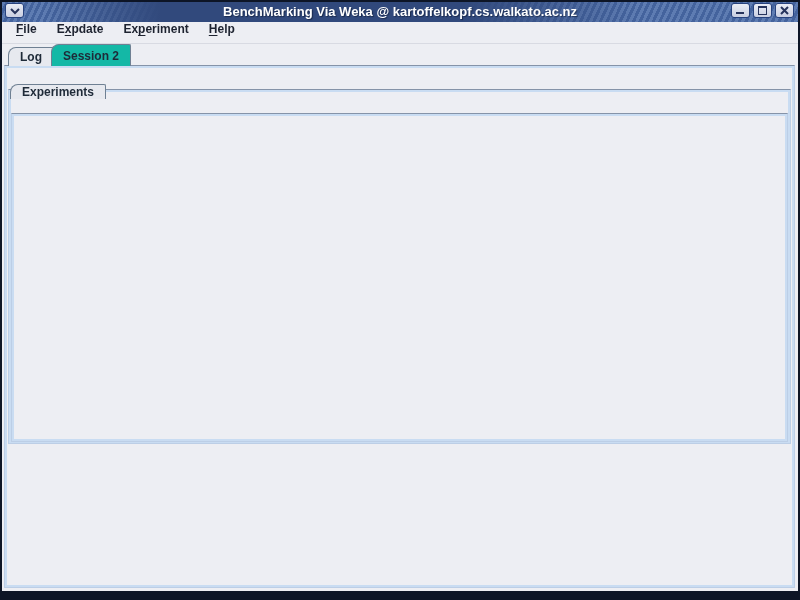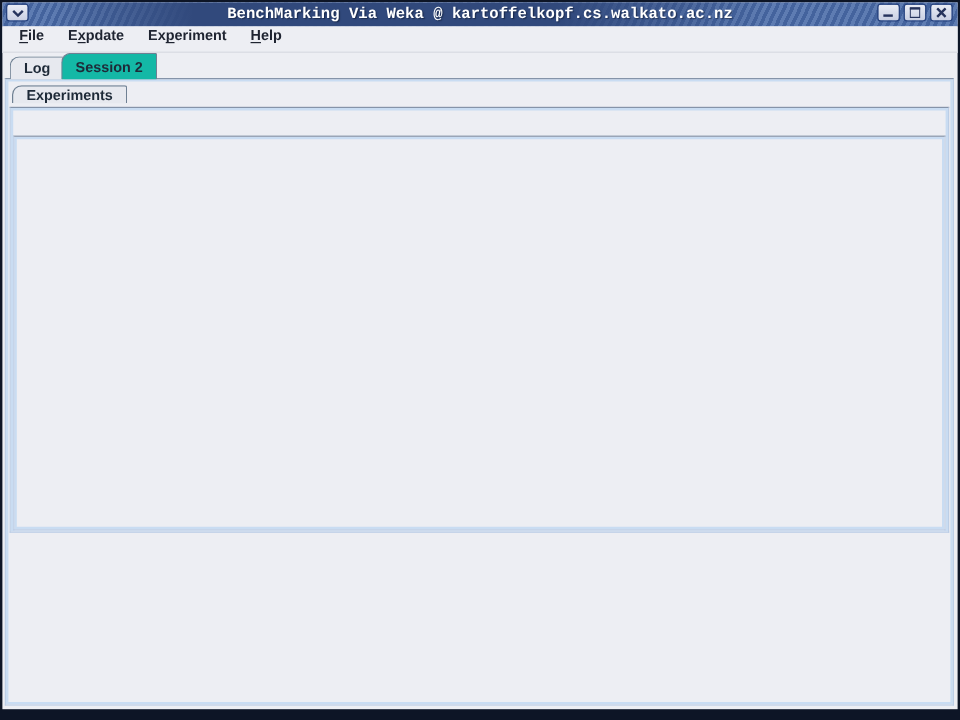--- a/index.html
+++ b/index.html
@@ -5,21 +5,21 @@
   html,body{margin:0;padding:0;}
   body{width:800px;height:600px;overflow:hidden;}
   #window{position:relative;width:800px;height:600px;background:#0D1526;font-family:"Liberation Sans",sans-serif;}
   #frame{position:absolute;left:2px;top:2px;width:796px;height:589px;background:#EDEEF3;}
 
   
   #titlebar{position:absolute;left:2px;top:2px;width:796px;height:20px;
     background:repeating-linear-gradient(115deg,#5E7CB2 0 3px,#44639D 3px 6px);overflow:hidden;}
   #titlebar::before{content:"";position:absolute;inset:0;
     background:linear-gradient(90deg,rgba(49,73,124,0) 5%,#31497C 20%,#31497C 58%,rgba(49,73,124,0) 80%);}
-  #title-text{position:relative;z-index:2;text-align:center;font-weight:bold;font-size:13px;line-height:20px;color:#FFFFFF;text-shadow:1px 1px 1px rgba(8,16,36,.55);font-family:Liberation Mono, monospace;}
+  #title-text{position:relative;z-index:2;text-align:center;font-weight:bold;font-size:13px;line-height:20px;color:#FFFFFF;text-shadow:1px 1px 1px rgba(8,16,36,.55);}
   .winbtn{position:absolute;top:3px;width:19px;height:15px;box-sizing:border-box;border:1px solid #27427E;border-radius:3px;
     background:linear-gradient(180deg,#E9ECF5,#C9CFE2);display:flex;align-items:center;justify-content:center;z-index:3;padding:0;}
   .winbtn svg{display:block;}
 
   
   #menubar{position:absolute;left:2px;top:22px;width:796px;height:22px;background:#EDEEF3;border-bottom:1px solid #D8DAE2;box-sizing:border-box;display:flex;padding-left:4px;}
   .menu-item{font-weight:bold;font-size:12px;color:#1E2330;padding:0 10px;cursor:default;}
   .mn{text-decoration:underline;text-underline-offset:2px;}
 
   
@@ -129,21 +129,21 @@
 
   <div class="crect" style="left:4px;top:65px;width:791px;height:523px;"></div>
   <div class="tab unsel" style="left:8px;top:47px;height:19px;">
       <span>Log</span>
     </div>
   <div class="tab sel" style="left:51px;top:44px;height:22px;">
       <span>Session 2</span>
     </div>
 
   <div class="crect" style="left:8px;top:89px;width:783px;height:355px;"></div>
-  <div class="tab unsel" style="left:10px;top:71px;height:15px;">
+  <div class="tab unsel" style="left:10px;top:84px;height:15px;">
       <span>Experiments</span>
     </div>
 
   <div class="crect" style="left:11px;top:113px;width:777px;height:329px;"></div>
 
   <span class="lbl" style="left:17px;top:127px;"><span>Displayed </span><span class="mn">m</span><span>easure</span></span>
   <div class="combo" style="left:140px;top:121px;width:218px;height:25px;">
     <div class="combo-text">Percent_correct</div>
     <div class="combo-btn">
         <i class="tri-down"></i>

